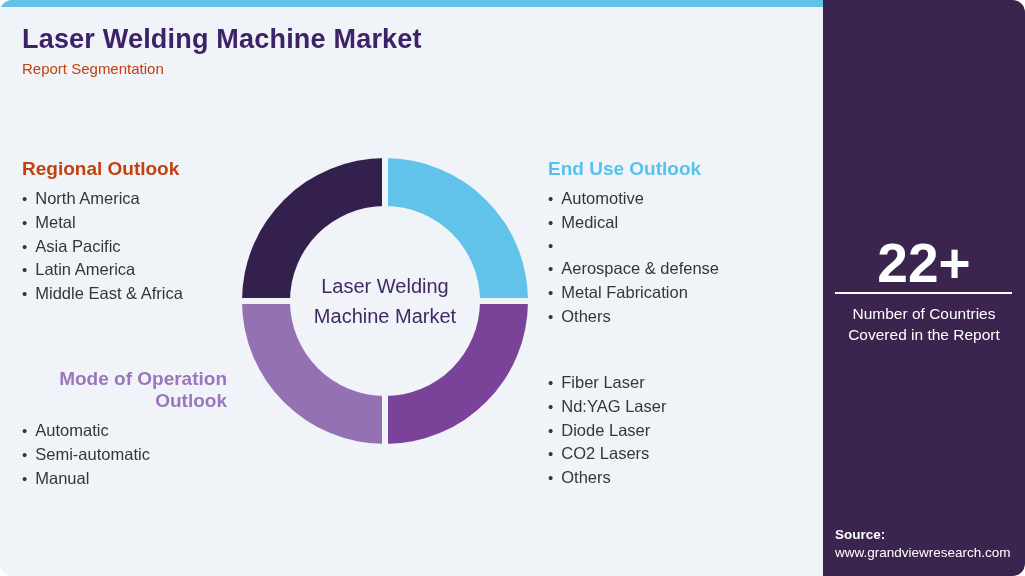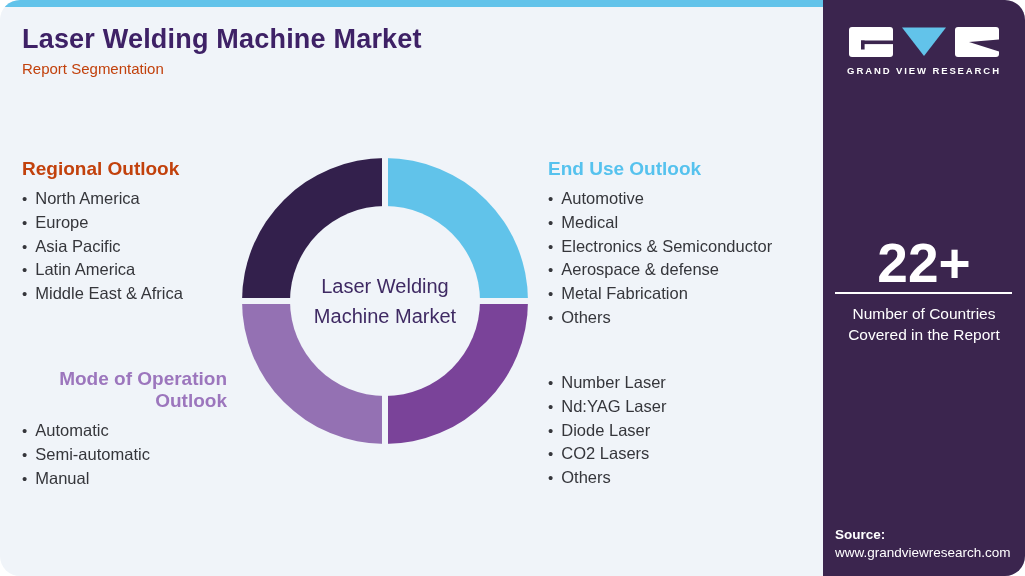--- a/index.html
+++ b/index.html
@@ -9,21 +9,21 @@
     --accent:#62c3ea;
     --sidebar:#3b254e;
     --ink:#3e2166;
     --text:#35363b;
   }
   .canvas{
     position:relative;width:1025px;height:576px;background:#fff;
   }
   .card{
     position:absolute;inset:0;background:var(--bg);
-    border-radius:20px;overflow:hidden;
+    border-radius:12px;overflow:hidden;
   }
   .topbar{position:absolute;left:0;top:0;width:823px;height:7px;background:var(--accent);}
   header{position:absolute;left:22px;top:24px;width:560px;}
   h1{margin:0;font-size:27px;font-weight:800;color:var(--ink);letter-spacing:.2px;}
   .subtitle{margin-top:5px;font-size:15px;color:#c2410c;}
 
   
   .seg{position:absolute;}
   .pos-tl{left:22px;top:158px;width:215px;}
   .pos-tr{left:548px;top:158px;width:275px;}
@@ -70,21 +70,21 @@
 
     <div class="seg pos-tl">
       <h2 class="seg-title" style="color: #c2410c;">Regional Outlook</h2>
       <ul class="seg-list">
           <li>
             <span class="bullet">•</span>
             <span>North America</span>
           </li>
           <li>
             <span class="bullet">•</span>
-            <span>Europe</span>
+            <span>Metal</span>
           </li>
           <li>
             <span class="bullet">•</span>
             <span>Asia Pacific</span>
           </li>
           <li>
             <span class="bullet">•</span>
             <span>Latin America</span>
           </li>
           <li>
@@ -100,21 +100,20 @@
           <li>
             <span class="bullet">•</span>
             <span>Automotive</span>
           </li>
           <li>
             <span class="bullet">•</span>
             <span>Medical</span>
           </li>
           <li>
             <span class="bullet">•</span>
-            <span>Electronics &amp; Semiconductor</span>
           </li>
           <li>
             <span class="bullet">•</span>
             <span>Aerospace &amp; defense</span>
           </li>
           <li>
             <span class="bullet">•</span>
             <span>Metal Fabrication</span>
           </li>
           <li>
@@ -139,21 +138,21 @@
             <span class="bullet">•</span>
             <span>Manual</span>
           </li>
         </ul>
     </div>
 
     <div class="seg pos-br">
       <ul class="seg-list">
           <li>
             <span class="bullet">•</span>
-            <span>Number Laser</span>
+            <span>Fiber Laser</span>
           </li>
           <li>
             <span class="bullet">•</span>
             <span>Nd:YAG Laser</span>
           </li>
           <li>
             <span class="bullet">•</span>
             <span>Diode Laser</span>
           </li>
           <li>
@@ -170,31 +169,20 @@
     <div class="donut-wrap">
       <div class="donut-ring" id="donut-ring" style="background: conic-gradient(rgb(97, 195, 234) 0%, rgb(97, 195, 234) 25%, rgb(122, 67, 153) 25%, rgb(122, 67, 153) 50%, rgb(148, 113, 179) 50%, rgb(148, 113, 179) 75%, rgb(51, 32, 76) 75%, rgb(51, 32, 76) 100%);"></div>
       <div class="gap-h"></div>
       <div class="gap-v"></div>
       <div class="hole">
         <div class="center-label">Laser Welding Machine Market</div>
       </div>
     </div>
 
     <aside>
-      <div class="logo">
-        <svg width="150" height="31" viewBox="0 0 150 31">
-          <rect x="0" y="0" width="44" height="30" rx="3" fill="#ffffff"></rect>
-          <rect x="12" y="13.5" width="32" height="3.6" fill="#3b254e"></rect>
-          <rect x="12" y="13.5" width="3.6" height="9" fill="#3b254e"></rect>
-          <polygon points="53,0.5 97,0.5 75,29" fill="#62c3ea"></polygon>
-          <rect x="106" y="0" width="44" height="30" rx="3" fill="#ffffff"></rect>
-          <polygon points="150,12.5 120,15 150,24.5" fill="#3b254e"></polygon>
-        </svg>
-        <div class="logo-text">GRAND VIEW RESEARCH</div>
-      </div>
 
       <div class="stat">
         <div class="stat-value">22+</div>
         <div class="stat-divider"></div>
         <div class="stat-label">Number of Countries Covered in the Report</div>
       </div>
 
       <div class="source">
         <div class="source-label">Source:</div>
         <div class="source-url">www.grandviewresearch.com</div>

